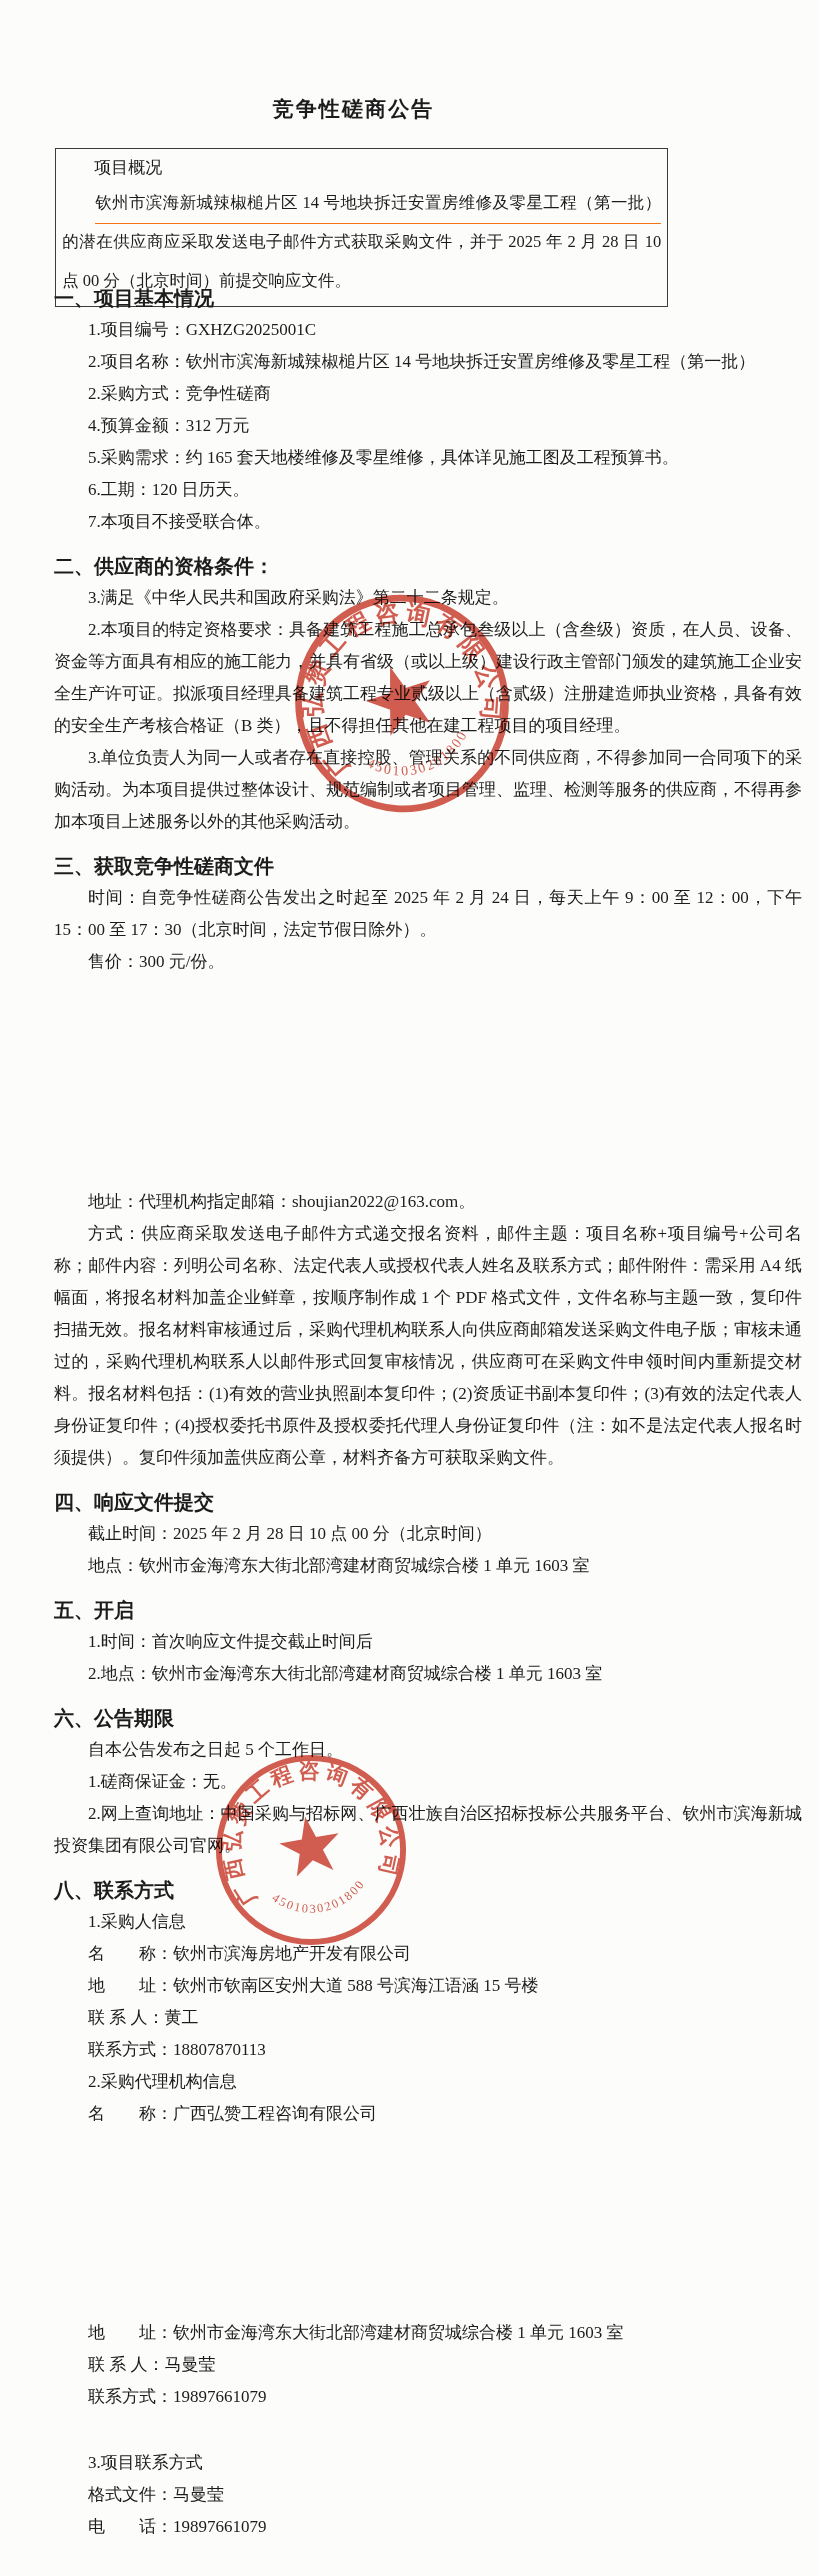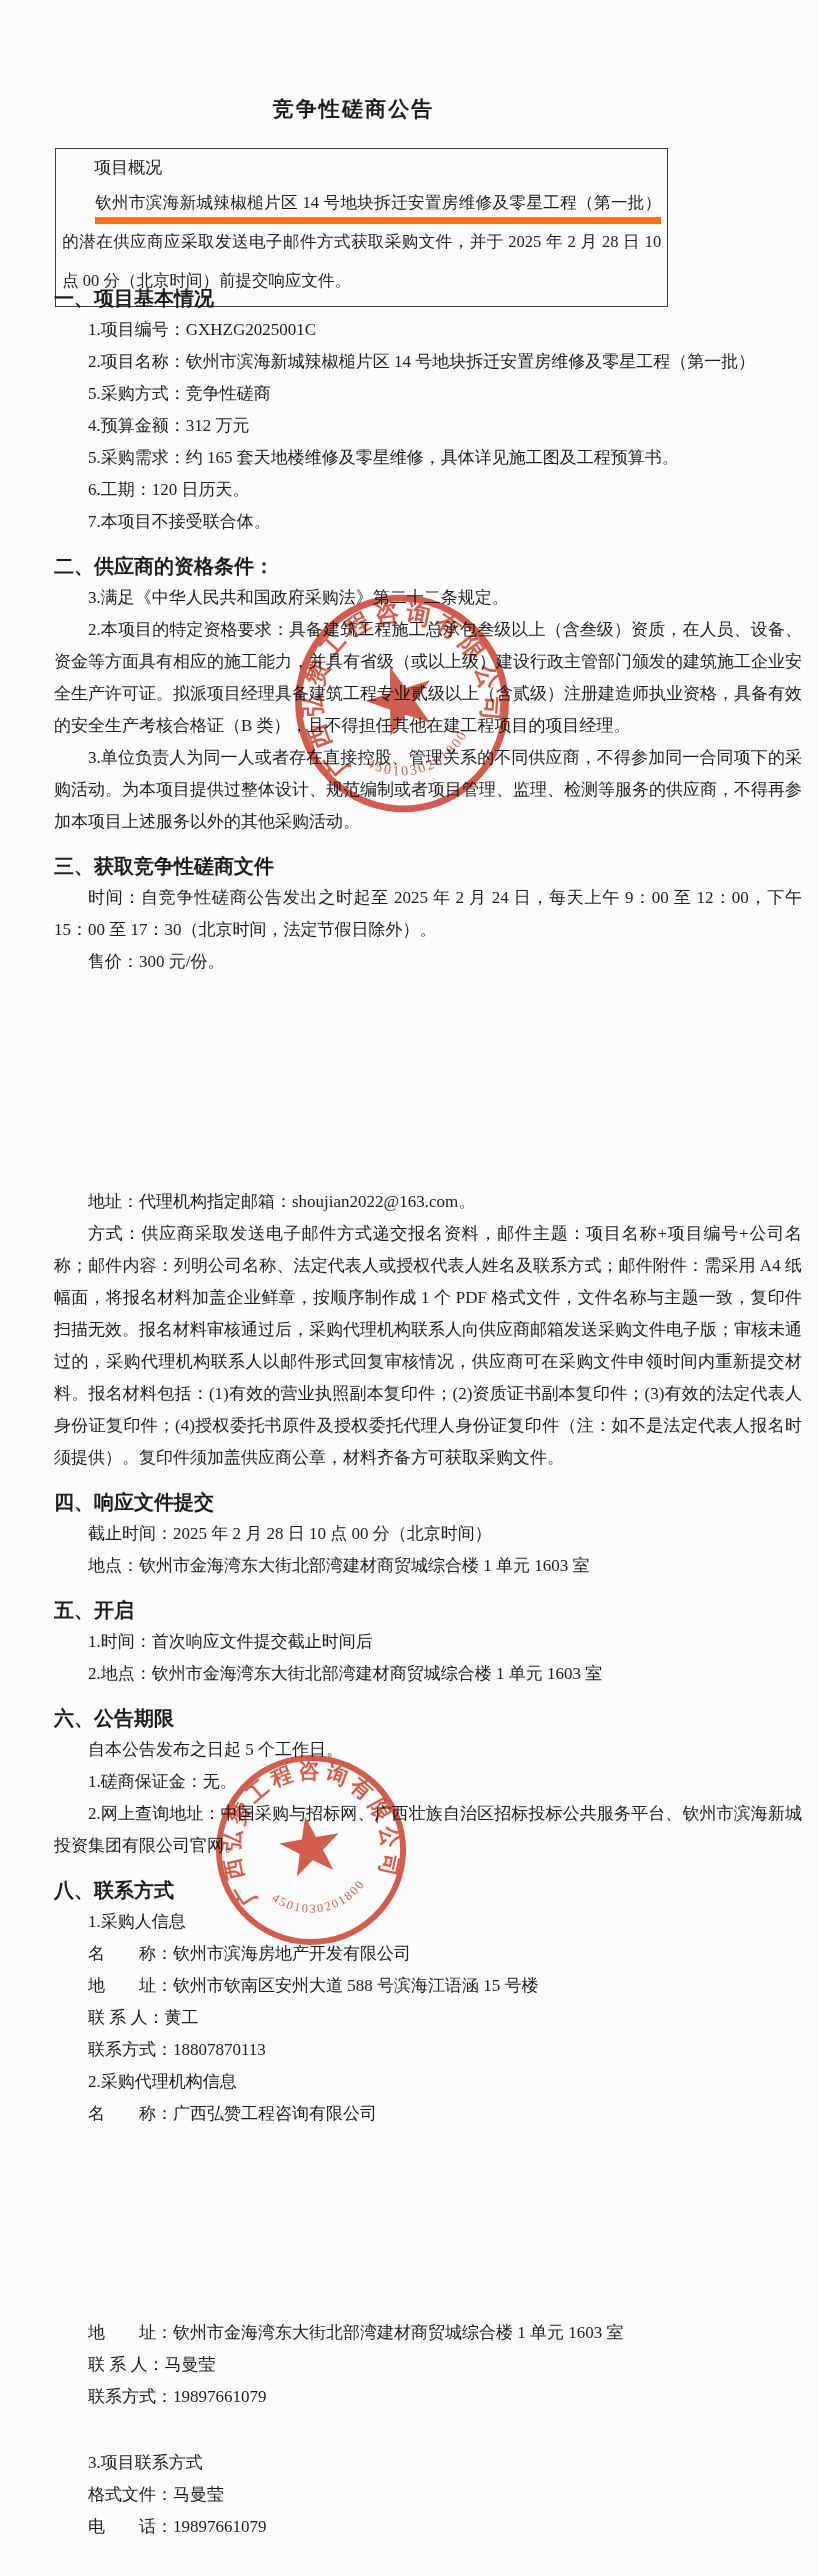--- a/index.html
+++ b/index.html
@@ -13,21 +13,21 @@
     font-size:21px;font-weight:700;letter-spacing:2.1px;
     font-family:"Liberation Sans","DejaVu Sans",sans-serif;
     margin-left:24px;
   }
   .obox{
     position:absolute;left:55px;top:148px;width:599px;
     border:1px solid #3c3c3c;padding:4.1px 6.2px 6.2px 6.2px;
   }
   .obox .obox-label{font-size:17px;line-height:30px;padding-left:32px;}
   .obox .obox-para{font-size:16.5px;line-height:39px;text-indent:2em;text-align:justify;}
-  .u-seg{border-bottom:7px solid #f97316;padding-bottom:5px;}
+  .u-seg{border-bottom:1px solid #f97316;padding-bottom:11px;}
   .col{
     position:absolute;left:54px;top:270px;width:748px;
     font-size:17px;line-height:32px;
   }
   .col .h{
     font-weight:700;font-size:20px;
     font-family:"Liberation Sans","DejaVu Sans",sans-serif;
     margin-top:12px;
   }
   .col .p{text-indent:2em;text-align:justify;}
@@ -45,21 +45,21 @@
 
   <div class="obox">
     <div class="obox-label">项目概况</div>
     <div class="obox-para"><span class="u-seg">钦州市滨海新城辣椒槌片区 14 号地块拆迁安置房维修及零星工程（第一批）</span><span>的潜在供应商应采取发送电子邮件方式获取采购文件，并于 2025 年 2 月 28 日 10 点 00 分（北京时间）前提交响应文件。</span></div>
   </div>
 
   <div class="col" id="doc-col">
       <div class="h">一、项目基本情况</div>
       <div class="p">1.项目编号：GXHZG2025001C</div>
       <div class="p">2.项目名称：钦州市滨海新城辣椒槌片区 14 号地块拆迁安置房维修及零星工程（第一批）</div>
-      <div class="p">5.采购方式：竞争性磋商</div>
+      <div class="p">2.采购方式：竞争性磋商</div>
       <div class="p">4.预算金额：312 万元</div>
       <div class="p">5.采购需求：约 165 套天地楼维修及零星维修，具体详见施工图及工程预算书。</div>
       <div class="p">6.工期：120 日历天。</div>
       <div class="p">7.本项目不接受联合体。</div>
       <div class="h">二、供应商的资格条件：</div>
       <div class="p">3.满足《中华人民共和国政府采购法》第二十二条规定。</div>
       <div class="p">2.本项目的特定资格要求：具备建筑工程施工总承包叁级以上（含叁级）资质，在人员、设备、资金等方面具有相应的施工能力，并具有省级（或以上级）建设行政主管部门颁发的建筑施工企业安全生产许可证。拟派项目经理具备建筑工程专业贰级以上（含贰级）注册建造师执业资格，具备有效的安全生产考核合格证（B 类），且不得担任其他在建工程项目的项目经理。</div>
       <div class="p">3.单位负责人为同一人或者存在直接控股、管理关系的不同供应商，不得参加同一合同项下的采购活动。为本项目提供过整体设计、规范编制或者项目管理、监理、检测等服务的供应商，不得再参加本项目上述服务以外的其他采购活动。</div>
       <div class="h">三、获取竞争性磋商文件</div>
       <div class="p">时间：自竞争性磋商公告发出之时起至 2025 年 2 月 24 日，每天上午 9：00 至 12：00，下午 15：00 至 17：30（北京时间，法定节假日除外）。</div>

